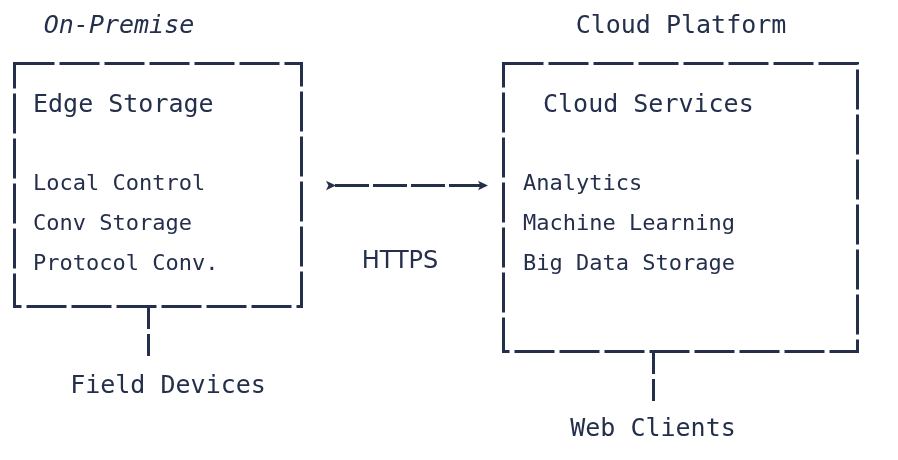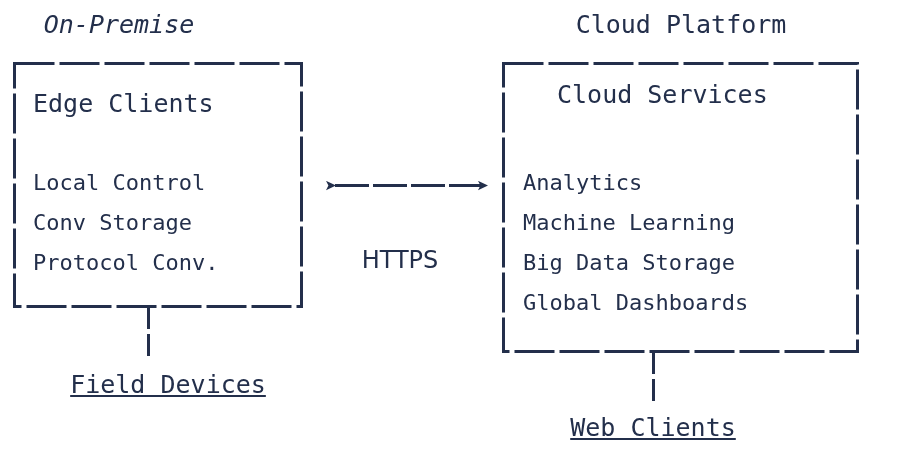--- a/index.html
+++ b/index.html
@@ -40,21 +40,20 @@
     letter-spacing: 0px;
   }
   .box-heading {
     font-size: 25px;
   }
   .box-item {
     font-size: 22px;
   }
   .endpoint-label {
     font-size: 25px;
-    text-decoration: underline;
   }
   .link-label {
     font-family: "DejaVu Sans", "Liberation Sans", sans-serif;
     font-size: 24px;
     color: #232f4b;
     text-align: center;
     position: absolute;
     white-space: pre;
     line-height: 1.0;
   }
@@ -93,40 +92,39 @@
       <line x1="148.5" y1="307" x2="148.5" y2="357" stroke="#232f4b" stroke-width="3" stroke-dasharray="22 5"></line>
     </g>
 
     <g>
       <line x1="653.5" y1="352" x2="653.5" y2="402" stroke="#232f4b" stroke-width="3" stroke-dasharray="22 5"></line>
     </g>
   </svg>
 
   <div class="txt group-title centered" style="left:119px; top:12px;font-style:italic;">On-Premise</div>
 
-  <div class="txt box-heading" style="left:33px; top:91px;">Edge Clients</div>
+  <div class="txt box-heading" style="left:33px; top:91px;">Edge Storage</div>
 
   <div class="txt box-item" style="left:33px; top:172px;">Local Control</div>
 
   <div class="txt box-item" style="left:33px; top:212px;">Conv Storage</div>
 
   <div class="txt box-item" style="left:33px; top:252px;">Protocol Conv.</div>
 
   <div class="txt endpoint-label centered" style="left:168px; top:372px;">Field Devices</div>
 
 
   <div class="link-label centered" style="left:400px; top:248px;">HTTPS</div>
 
   <div class="txt group-title centered" style="left:681px; top:12px;">Cloud Platform</div>
 
-  <div class="txt box-heading" style="left:543px; top:82px;margin-left:14px;">Cloud Services</div>
+  <div class="txt box-heading" style="left:543px; top:91px;">Cloud Services</div>
 
   <div class="txt box-item" style="left:523px; top:172px;">Analytics</div>
 
   <div class="txt box-item" style="left:523px; top:212px;">Machine Learning</div>
 
   <div class="txt box-item" style="left:523px; top:252px;">Big Data Storage</div>
 
-  <div class="txt box-item" style="left:523px; top:292px;">Global Dashboards</div>
 
   <div class="txt endpoint-label centered" style="left:653px; top:415px;">Web Clients</div>
 
 </div>
 
 </body></html>

